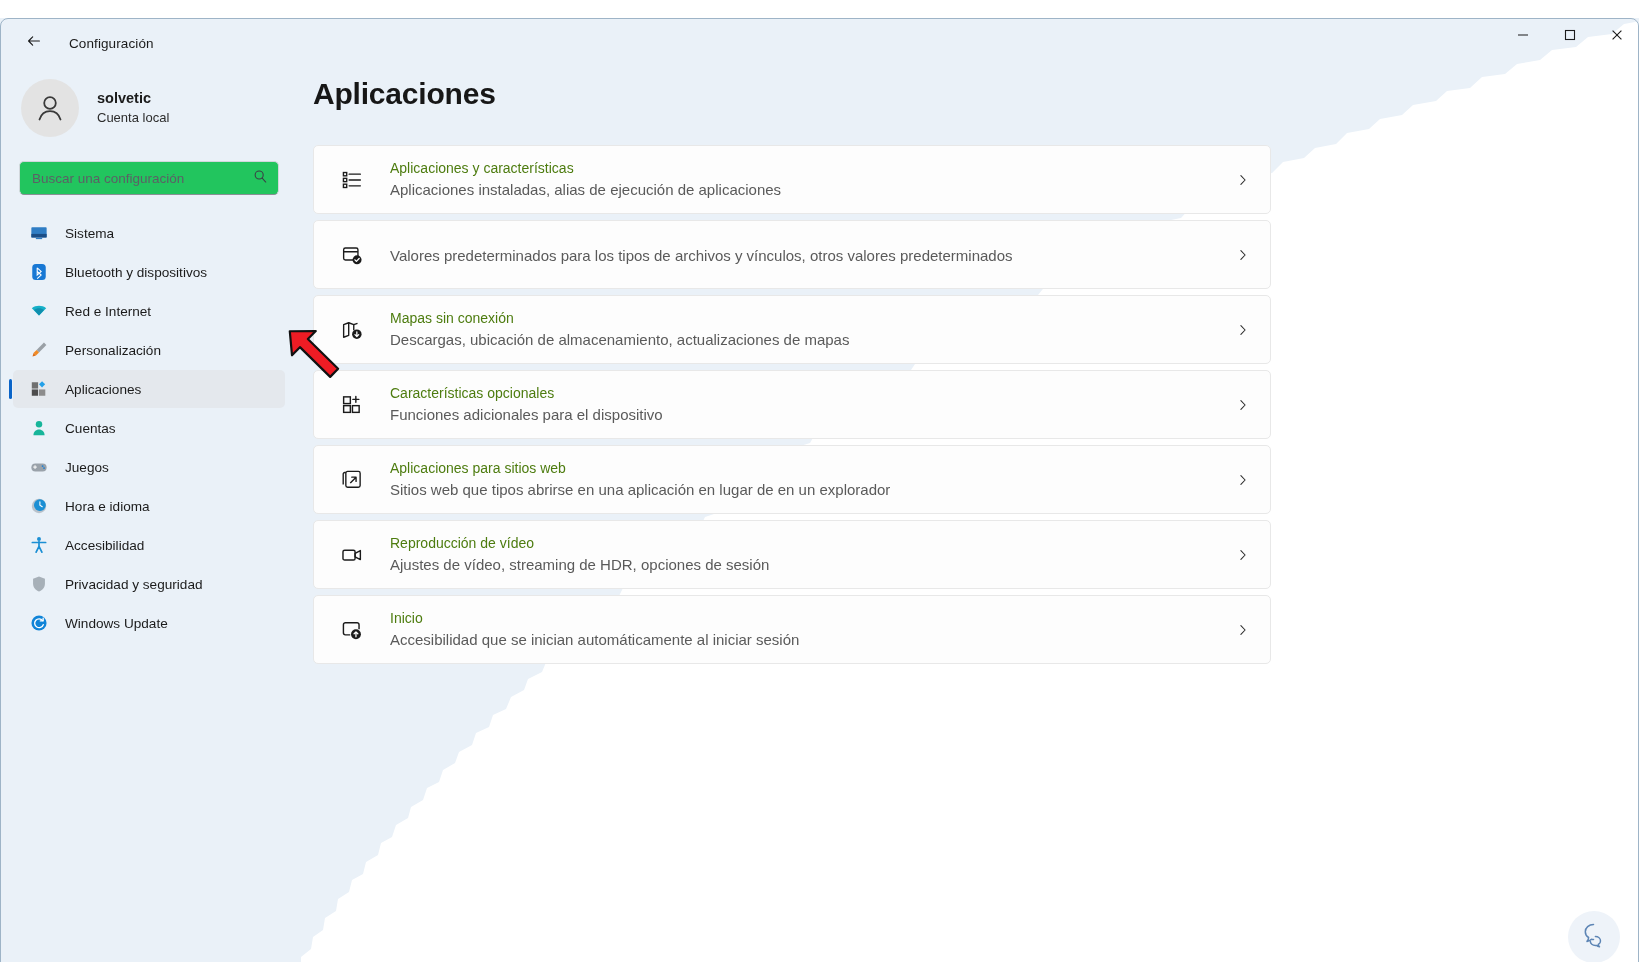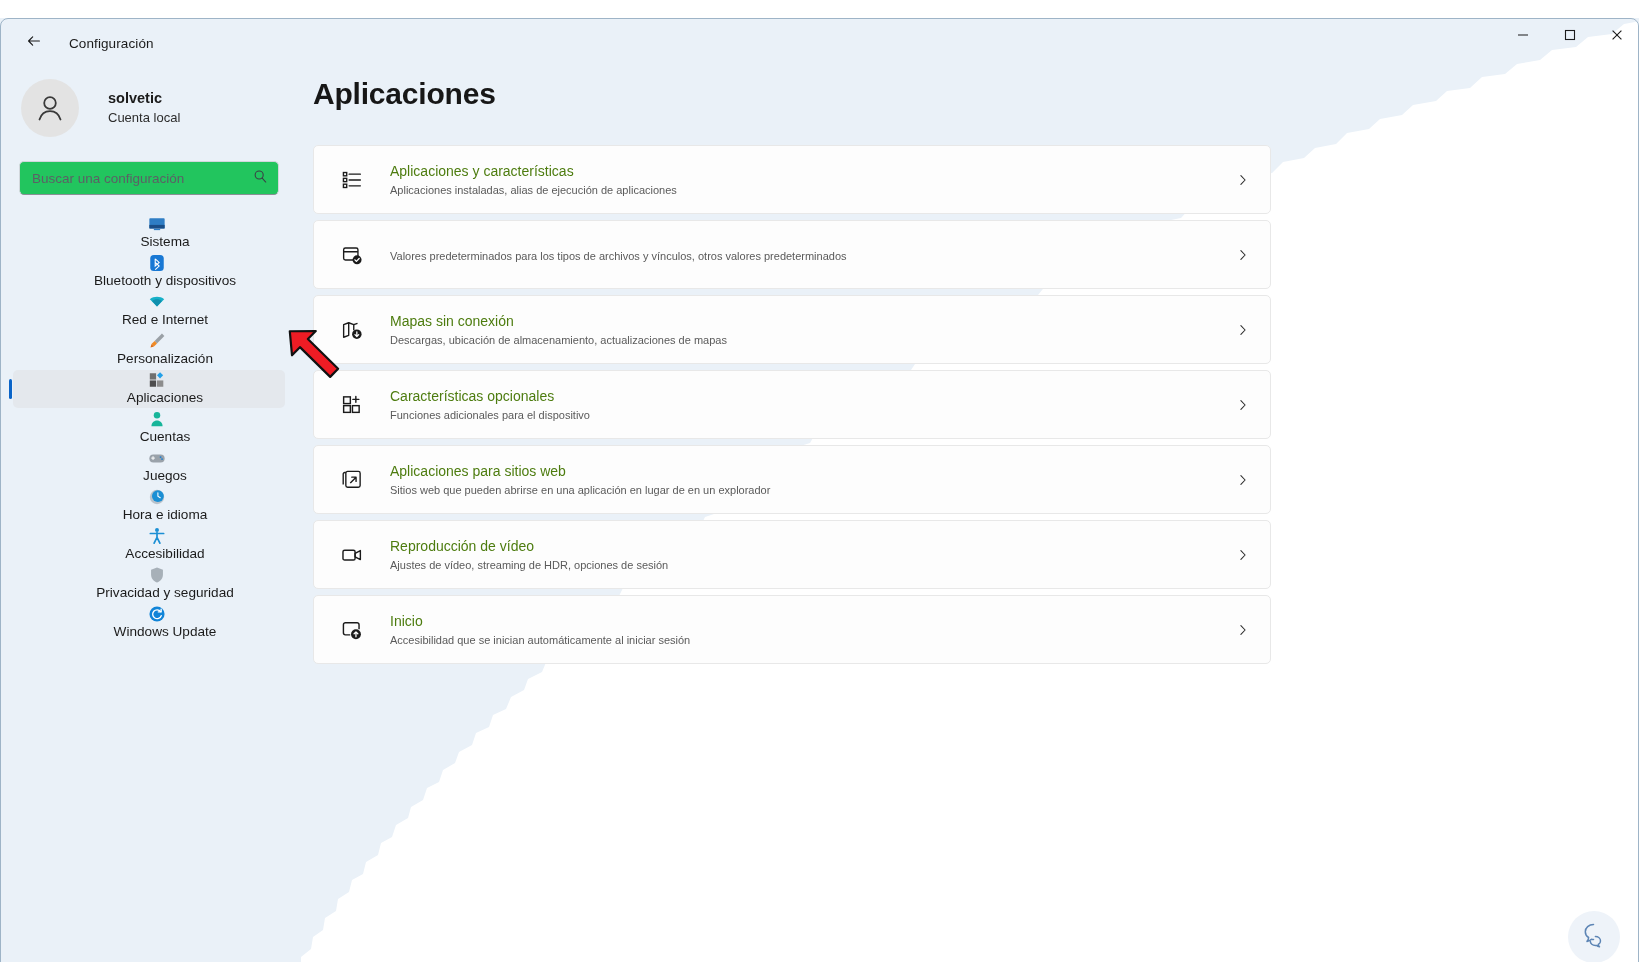--- a/index.html
+++ b/index.html
@@ -82,21 +82,20 @@
     left: 0; top: 48px;
     width: 296px;
     height: 914px;
     z-index: 4;
   }
   .account {
     display: flex;
     align-items: center;
     padding: 8px 0 0 20px;
     height: 74px;
-    gap: 11px;
   }
   .avatar {
     width: 58px; height: 58px;
     border-radius: 50%;
     background: #e3e3e3;
     display: flex; align-items: center; justify-content: center;
     flex: none;
   }
   .account-text { margin-left: 18px; line-height: 1.35; }
   .account-name { font-size: 14.5px; font-weight: bold; color: #1b1b1b; }
@@ -127,21 +126,20 @@
   .nav { margin-top: 19px; padding: 0 6px; }
   .nav-item {
     position: relative;
     display: flex;
     align-items: center;
     height: 38px;
     margin: 0 6px 1px 6px;
     padding-left: 16px;
     border-radius: 5px;
     cursor: pointer;
-    flex-direction: column;
   }
   .nav-item.selected { background: #e4e8ed; }
   .nav-item.selected::before {
     content: "";
     position: absolute;
     left: -4px;
     top: 9px;
     width: 3px;
     height: 20px;
     border-radius: 2px;
@@ -189,21 +187,21 @@
     cursor: pointer;
   }
   .card-icon {
     width: 24px; height: 24px;
     flex: none;
     display: flex; align-items: center; justify-content: center;
     color: #1b1b1b;
   }
   .card-text { margin-left: 26px; line-height: 1.3; }
   .card-title { font-size: 14px; color: #4d7c0f; }
-  .card-sub   { font-size: 11px; color: #5a5a5a; margin-top: 3px; }
+  .card-sub   { font-size: 15px; color: #5a5a5a; margin-top: 3px; }
   .card-chevron {
     margin-left: auto;
     width: 22px; height: 22px;
     display: flex; align-items: center; justify-content: center;
     color: #2b2b2b;
   }
 
   
   .annot-arrow {
     position: absolute;
@@ -552,21 +550,21 @@
               <svg viewBox="0 0 20 20" width="22" height="22">
                 <g fill="none" stroke="#1b1b1b" stroke-width="1.25" stroke-linejoin="round">
                   <path d="M4.4 3.2h-1a1.4 1.4 0 00-1.4 1.4v9.6"></path>
                   <rect x="4.4" y="2.2" width="13" height="14.4" rx="1.6"></rect>
                   <path d="M8.7 12.4l5-5M9.8 7.4h3.9v3.9" stroke-linecap="round"></path>
                 </g>
               </svg>
             </span>
             <div class="card-text">
               <div class="card-title">Aplicaciones para sitios web</div>
-              <div class="card-sub">Sitios web que pueden abrirse en una aplicación en lugar de en un explorador</div>
+              <div class="card-sub">Sitios web que tipos abrirse en una aplicación en lugar de en un explorador</div>
             </div>
             <span class="card-chevron">
               <svg viewBox="0 0 20 20" width="14" height="14">
                 <path d="M7 3.6L13 10l-6 6.4" fill="none" stroke="#2b2b2b" stroke-width="1.5" stroke-linecap="round" stroke-linejoin="round"></path>
               </svg>
             </span>
           </div>
           <div class="card">
             <span class="card-icon">
               <svg viewBox="0 0 20 20" width="22" height="22">

